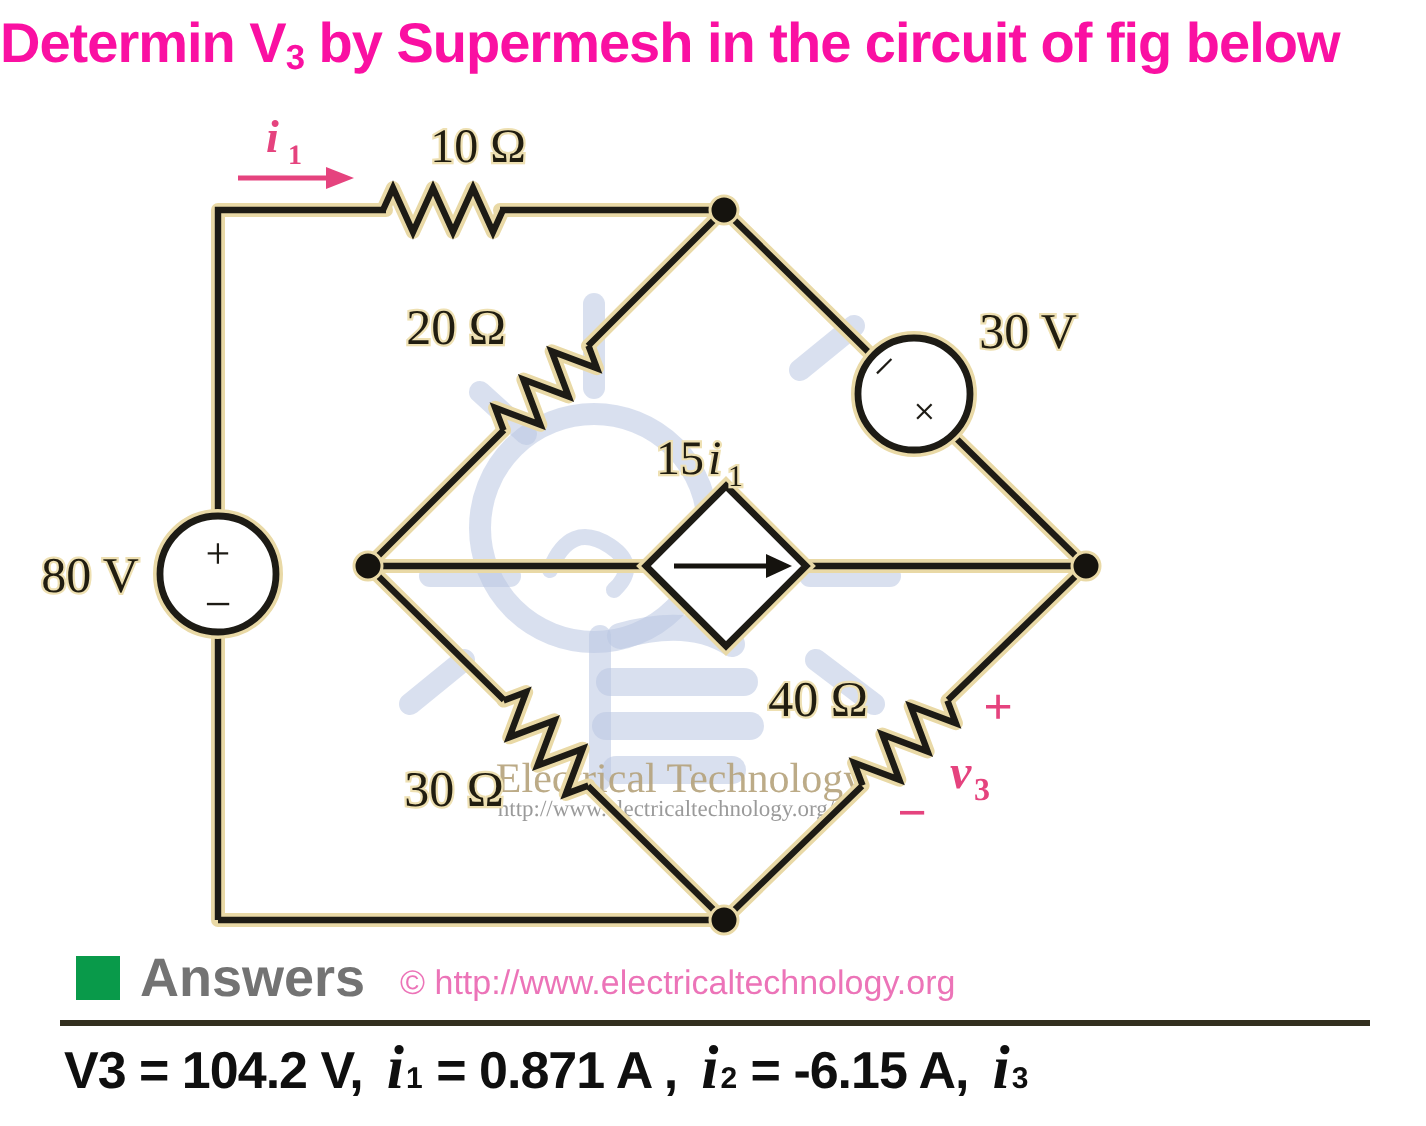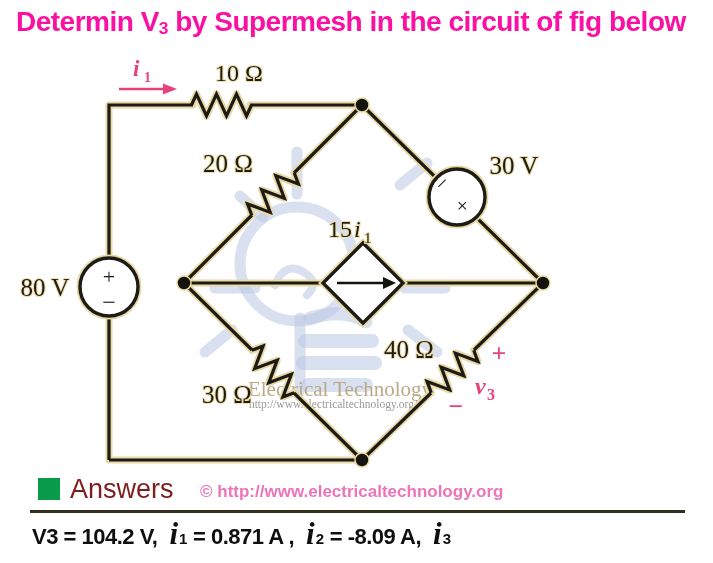--- a/index.html
+++ b/index.html
@@ -1,42 +1,42 @@
 <!DOCTYPE html>
 <html><head>
 <meta charset="utf-8">
 <style>
   html,body{margin:0;padding:0;background:#ffffff;}
   .page{position:relative;width:713px;height:563px;background:#ffffff;overflow:hidden;
         font-family:"Liberation Sans",sans-serif;}
   
-  .title{position:absolute;top:6px;left:16px;width:571px;text-align:center;
+  .title{position:absolute;top:6px;left:0;width:571px;text-align:center;
          font-weight:bold;font-size:28px;letter-spacing:-0.5px;color:#fa10a2;white-space:nowrap;}
   .title sub{font-size:0.62em;vertical-align:-0.2em;}
   
   svg.circuit{position:absolute;left:0;top:0;width:713px;height:563px;}
   .halo{stroke:#e9d9a6;stroke-width:7;fill:none;stroke-linejoin:round;stroke-linecap:round;}
   .ink{stroke:#1d1b15;stroke-width:3.2;fill:none;stroke-linejoin:miter;stroke-linecap:butt;}
   .comp-halo{stroke:#e9d9a6;stroke-width:7;fill:none;}
   .comp{fill:#ffffff;stroke:#1d1b15;stroke-width:3.4;}
   .dot{fill:#15130e;stroke:#e9d9a6;stroke-width:1.5;}
   .blk-label{font-family:"Liberation Serif",serif;fill:#211d10;
              stroke:#eee0b2;stroke-width:2.2px;paint-order:stroke;}
   .pink-label{font-family:"Liberation Serif",serif;fill:#e5437e;font-weight:bold;}
   .sym{font-family:"Liberation Serif",serif;fill:#1d1b15;}
   .wm{stroke:#b9c6e2;fill:none;opacity:0.55;stroke-linecap:round;}
   .wm-text{font-family:"Liberation Serif",serif;fill:#b5a27b;opacity:0.9;}
   .wm-url{font-family:"Liberation Serif",serif;fill:#909090;opacity:0.9;}
   
   .green-square{position:absolute;left:38px;top:478px;width:22px;height:22px;background:#099a4a;}
-  .answers-heading{position:absolute;left:70px;top:474px;font-weight:normal;font-size:27px;color:#7f1d1d;}
-  .copyright{position:absolute;left:200px;top:482px;font-weight:bold;font-size:17px;color:#ec74b8;text-align:center;}
+  .answers-heading{position:absolute;left:70px;top:474px;font-weight:bold;font-size:27px;color:#737373;}
+  .copyright{position:absolute;left:200px;top:482px;font-weight:normal;font-size:17px;color:#ec74b8;text-align:center;}
   .rule{position:absolute;left:30px;top:510px;width:655px;height:3px;background:#33301f;}
   .answers-line{position:absolute;left:32px;top:516px;width:670px;display:flex;align-items:baseline;white-space:pre;}
-  .ans-sans{font-weight:bold;font-size:22px;color:#0f0f0f;letter-spacing:-0.5px;}
+  .ans-sans{font-weight:bold;font-size:26px;color:#0f0f0f;letter-spacing:-0.5px;}
   .ans-i{font-family:"Liberation Serif",serif;font-style:italic;font-weight:bold;font-size:31px;color:#0f0f0f;margin-left:12px;}
   .ans-sub{font-weight:bold;font-size:15px;color:#0f0f0f;vertical-align:-0.15em;margin-left:1px;}
 </style>
 </head>
 <body>
 
 <div class="page">
 
   <div class="title"><span>Determin V</span><sub>3</sub><span> by Supermesh in the circuit of fig below</span></div>
 
@@ -134,15 +134,15 @@
     <text class="pink-label" x="475" y="394" font-style="italic" font-size="24">v</text>
     <text class="pink-label" x="487" y="400" font-size="16">3</text>
     <text class="pink-label" x="456" y="415" text-anchor="middle" font-size="26">−</text>
   </svg>
 
   <div class="green-square"></div>
   <div class="answers-heading">Answers</div>
   <div class="copyright">© http://www.electricaltechnology.org</div>
   <div class="rule"></div>
 
-  <div class="answers-line"><span class="ans-sans">V3 = 104.2 V,</span><span class="ans-i">i</span><span class="ans-sub">1</span><span class="ans-sans"> = 0.871 A ,</span><span class="ans-i">i</span><span class="ans-sub">2</span><span class="ans-sans"> = -8.09 A,</span><span class="ans-i">i</span><span class="ans-sub">3</span></div>
+  <div class="answers-line"><span class="ans-sans">V3 = 104.2 V,</span><span class="ans-i">i</span><span class="ans-sub">1</span><span class="ans-sans"> = 0.871 A ,</span><span class="ans-i">i</span><span class="ans-sub">2</span><span class="ans-sans"> = -6.15 A,</span><span class="ans-i">i</span><span class="ans-sub">3</span></div>
 
 </div>
 
 </body></html>

